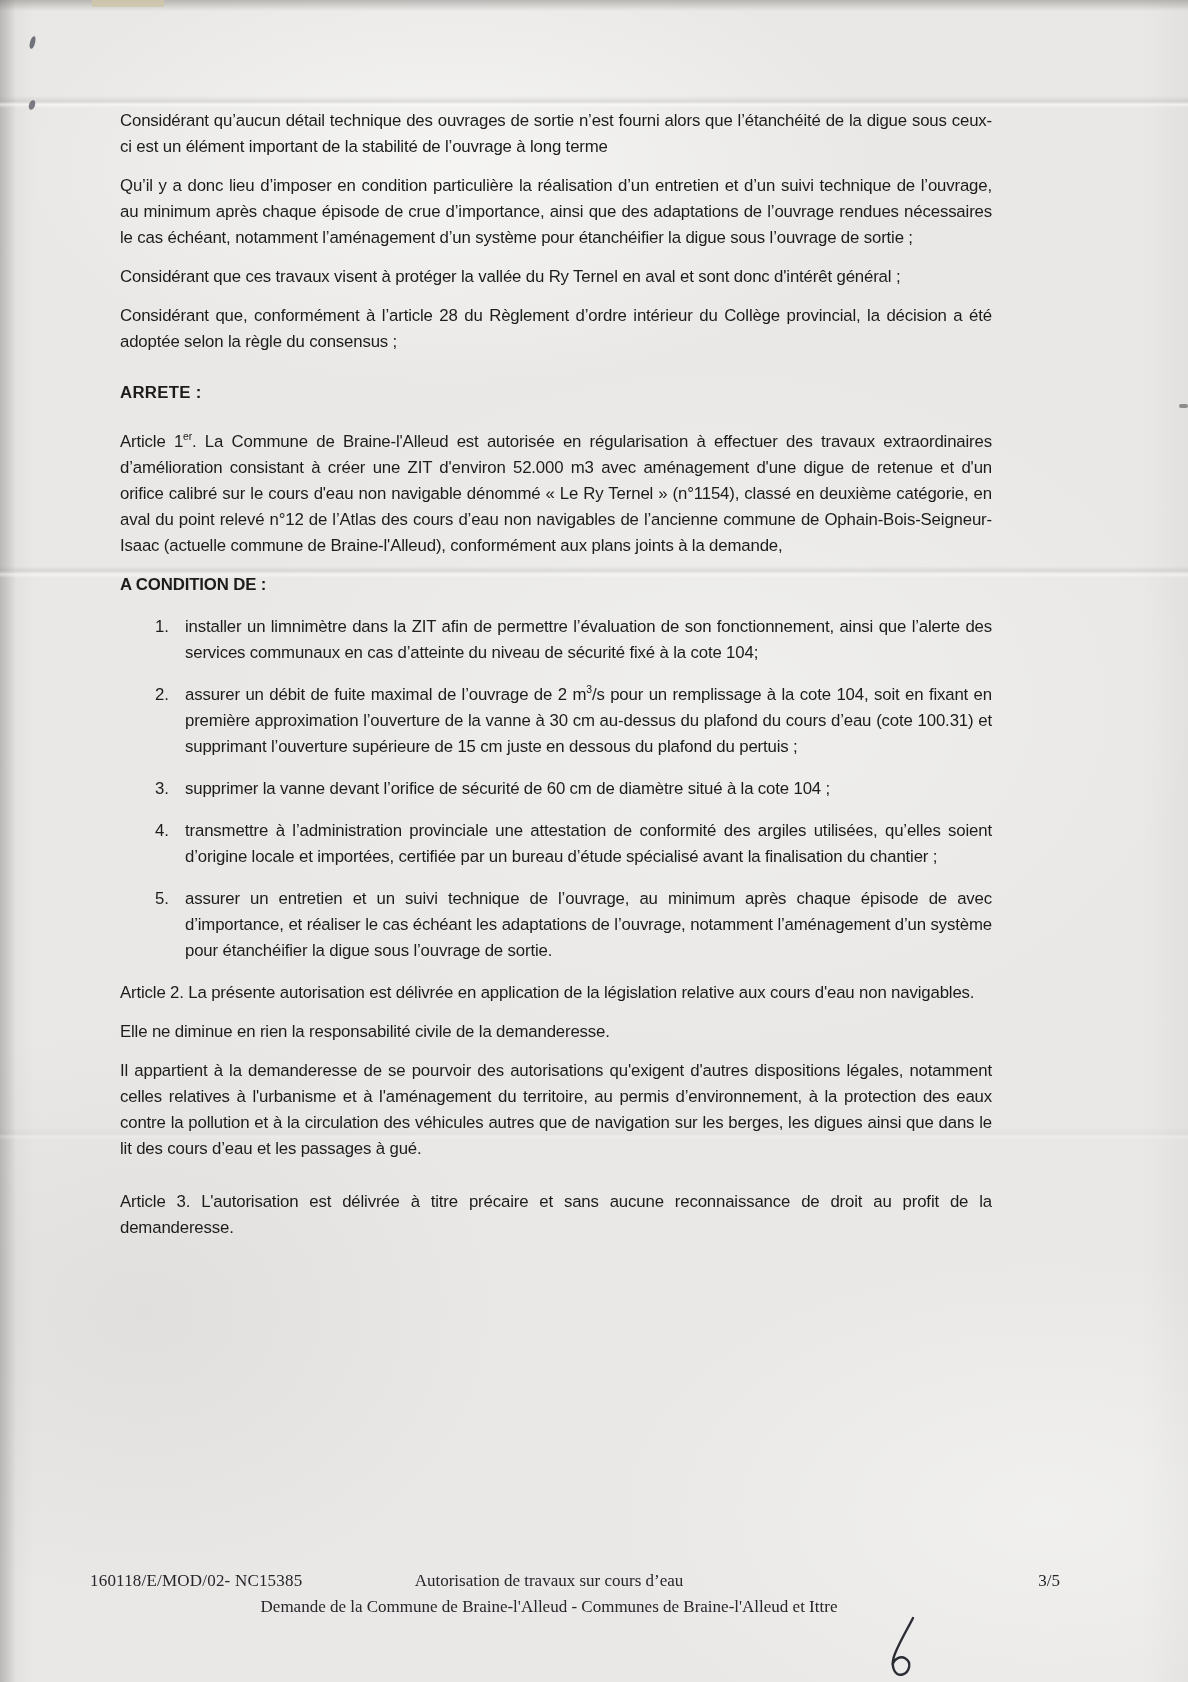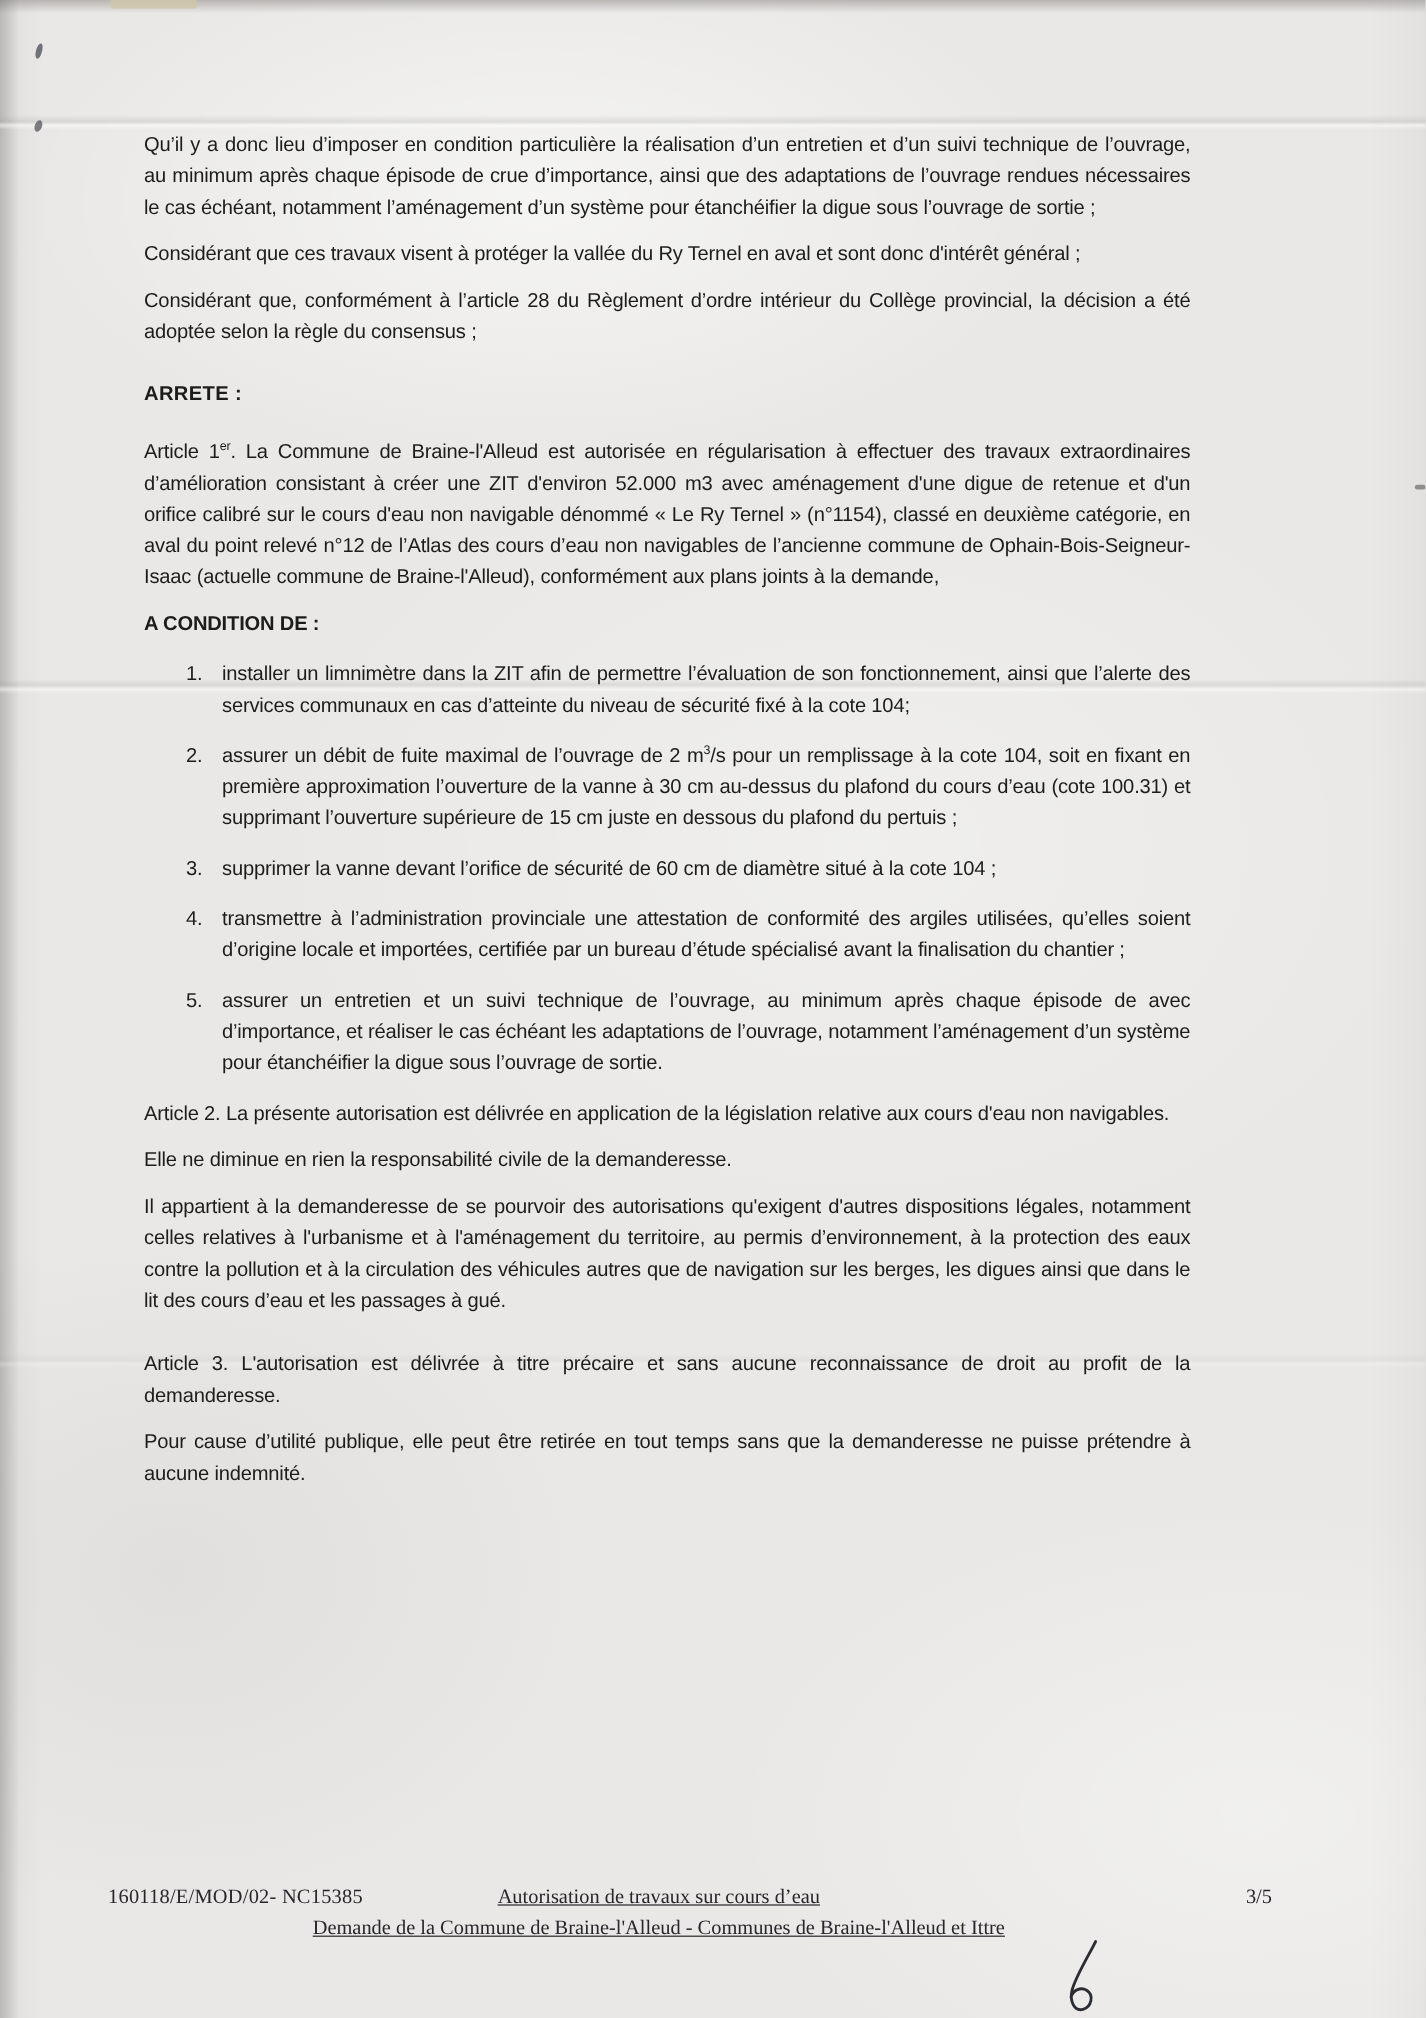--- a/index.html
+++ b/index.html
@@ -53,21 +53,21 @@
   .cond { display:flex; margin:0 0 16px 0; }
   .cond-num { flex:0 0 30px; margin-left:35px; }
   .cond-body { flex:1; text-align:justify; }
   .article-lead { font-weight:normal; }
   .gap-before { margin-top:27px; }
   sup.sup { font-size:0.62em; vertical-align:super; line-height:0; font-weight:inherit; }
   em.ital { font-style:italic; }
 
   
   .footer { position:absolute; left:0; top:1568px; width:1188px;
-    font-family:"Liberation Serif", serif; font-size:17px; line-height:26px; color:#26262b;text-decoration:underline; }
+    font-family:"Liberation Serif", serif; font-size:17px; line-height:26px; color:#26262b; }
   .footer-ref { position:absolute; left:90px; top:0; letter-spacing:0.2px; }
   .footer-page { position:absolute; right:128px; top:0; }
   .footer-center { width:100%; text-align:center; transform:translateX(-45px); }
   .footer-line2 { margin-top:0; }
 
   .handwritten { position:absolute; left:884px; top:1616px; }
 </style>
 </head>
 <body>
 
@@ -78,20 +78,21 @@
   <div class="tape-fragment"></div>
   <div class="crease crease-top"></div>
   <div class="crease crease-mid"></div>
   <div class="crease crease-low"></div>
   <div class="ink-mark mark-1"></div>
   <div class="ink-mark mark-2"></div>
   <div class="ink-mark mark-dash"></div>
 
   <div class="content">
 
+    <p class="para">Considérant qu’aucun détail technique des ouvrages de sortie n’est fourni alors que l’étanchéité de la digue sous ceux-ci est un élément important de la stabilité de l’ouvrage à long terme</p>
 
 
     <p class="para">Qu’il y a donc lieu d’imposer en condition particulière la réalisation d’un entretien et d’un suivi technique de l’ouvrage, au minimum après chaque épisode de crue d’importance, ainsi que des adaptations de l’ouvrage rendues nécessaires le cas échéant, notamment l’aménagement d’un système pour étanchéifier la digue sous l’ouvrage de sortie ;</p>
 
 
     <p class="para">Considérant que ces travaux visent à protéger la vallée du Ry Ternel en aval et sont donc d'intérêt général ;</p>
 
     <p class="para">Considérant que, conformément à l’article 28 du Règlement d’ordre intérieur du Collège provincial, la décision a été adoptée selon la règle du consensus ;</p>
 
 
@@ -127,21 +128,20 @@
     </div>
 
     <p class="para"><span class="article-lead">Article 2.</span><span> La présente autorisation est délivrée en application de la législation relative aux cours d'eau non navigables.</span></p>
 
     <p class="para">Elle ne diminue en rien la responsabilité civile de la demanderesse.</p>
 
     <p class="para">Il appartient à la demanderesse de se pourvoir des autorisations qu'exigent d'autres dispositions légales, notamment celles relatives à l'urbanisme et à l'aménagement du territoire, au permis d’environnement, à la protection des eaux contre la pollution et à la circulation des véhicules autres que de navigation sur les berges, les digues ainsi que dans le lit des cours d’eau et les passages à gué.</p>
 
     <p class="para gap-before"><span class="article-lead">Article 3.</span><span> L'autorisation est délivrée à titre précaire et sans aucune reconnaissance de droit au profit de la demanderesse.</span></p>
 
-    <p class="para">Pour cause d’utilité publique, elle peut être retirée en tout temps sans que la demanderesse ne puisse prétendre à aucune indemnité.</p>
 
   </div>
 
   <div class="footer">
     <span class="footer-ref">160118/E/MOD/02- NC15385</span>
     <span class="footer-page">3/5</span>
     <div class="footer-center">
       <div>Autorisation de travaux sur cours d’eau</div>
       <div class="footer-line2">Demande de la Commune de Braine-l'Alleud - Communes de Braine-l'Alleud et Ittre</div>
     </div>

